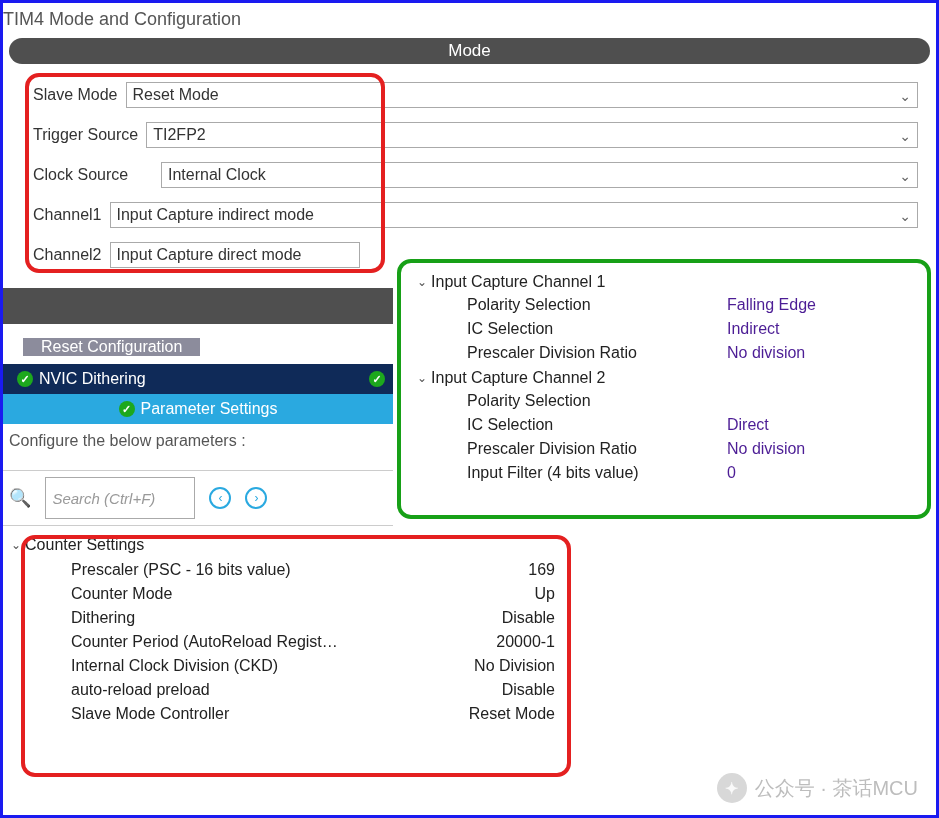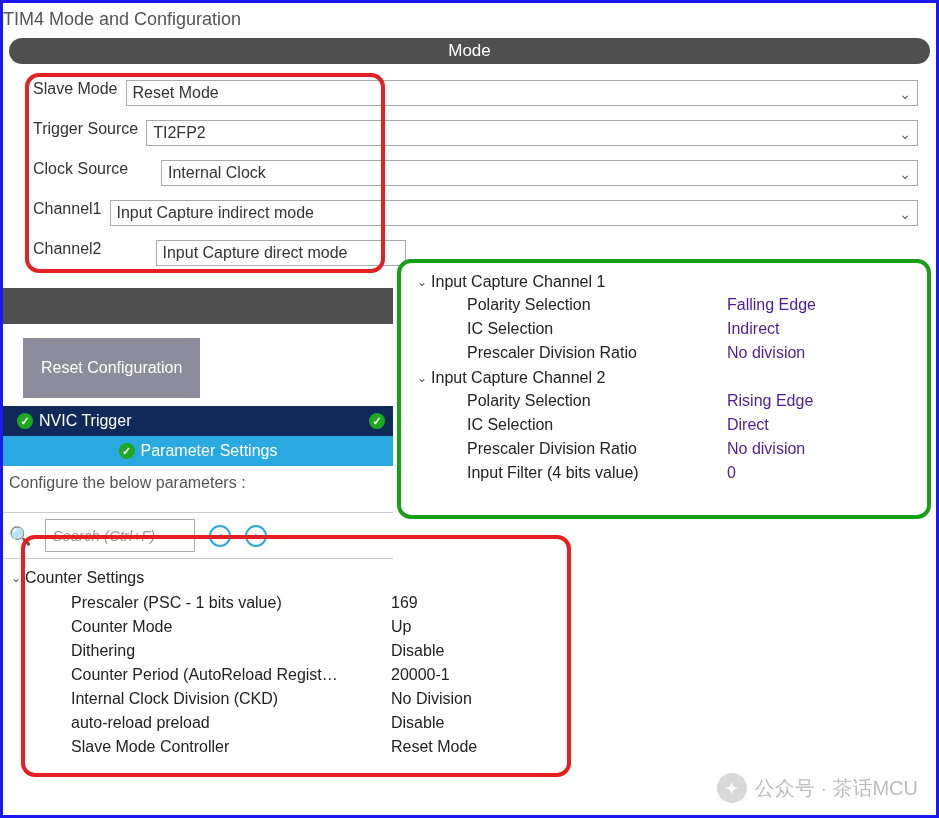--- a/index.html
+++ b/index.html
@@ -26,20 +26,21 @@
     font-size: 17px;
     padding: 3px 0;
     margin: 2px 6px 8px 6px;
     border-radius: 13px;
   }
   .mode-panel {
     padding: 8px 18px 4px 30px;
   }
   .mode-row {
     display: flex;
+    align-items: center;
     margin-bottom: 10px;
     height: 30px;
   }
   .mode-label {
     color: #333;
     font-size: 16px;
     margin-right: 8px;
     white-space: nowrap;
   }
   .mode-select {
@@ -47,39 +48,39 @@
     border: 1px solid #aaa;
     height: 26px;
     display: flex;
     align-items: center;
     padding: 0 24px 0 6px;
     font-size: 16px;
     color: #333;
     position: relative;
     background: #fff;
   }
-  .mode-select.noarrow { padding-right: 16px; margin-left: 46px; }
+  .mode-select.noarrow { padding-right: 16px; }
   .mode-select .chev {
     position: absolute;
     right: 6px;
     top: 5px;
     color: #666;
     font-size: 14px;
   }
   .gray-stub {
     background:#4f4f4f;
     height:36px;
     margin:4px 0 10px 0;
     width:390px;
   }
   .reset-btn {
     background:#8c8c9c;
     color:#fff;
     font-size:16px;
-    padding:21px 18px;
+    padding:0 18px;
     border:none;
     display:inline-block;
     margin:4px 0 8px 20px;
     cursor:pointer;
   }
   .tabbar {
     width: 390px;
   }
   .tabrow1 {
     display:flex;
@@ -118,21 +119,21 @@
   }
   .searchrow {
     display:flex; align-items:center; gap:14px; padding:6px 6px;
     border-bottom:1px solid #ccc;
     width:390px;
   }
   .mag {
     color:#888; font-size:18px;
   }
   .searchbox {
-    border:1px solid #aaa; height:33px; flex:0 0 150px;
+    border:1px solid #aaa; height:42px; flex:0 0 150px;
     color:#999; font-style:italic; font-size:15px;
     padding:12px 6px; display:flex; align-items:center;
     background:#fff;
   }
   .circbtn {
     width:22px;height:22px;border:2px solid #2aa9e0;border-radius:50%;
     display:flex;align-items:center;justify-content:center;
     color:#2aa9e0;font-size:12px;cursor:pointer;
   }
   .params {
@@ -141,21 +142,21 @@
   }
   .section-hdr {
     display:flex;align-items:center;gap:4px;font-size:16px;color:#222;
     margin:6px 0 4px 0;
   }
   .chevd { font-size:12px;color:#555;}
   .param-row {
     display:flex; padding:3px 0 3px 60px; font-size:16px;color:#222;
   }
   .param-row .pl { flex:0 0 320px; }
-  .param-row .pv { flex:1; color:#222; }
+  .param-row .pv { flex:1; color:#222;text-align:right; }
   .red-box {
     position:absolute; border:4px solid #e42020; border-radius:14px;
     pointer-events:none;
   }
   .green-box {
     position:absolute; border:4px solid #17a017; border-radius:14px;
     pointer-events:none;
   }
   .ic-panel {
     position:absolute;
@@ -230,21 +231,21 @@
 </div>
 
 <div class="gray-stub"></div>
 
 <button class="reset-btn">Reset Configuration</button>
 
 <div class="tabbar">
   <div class="tabrow1">
     <div class="tab">
       <span class="check">✓</span>
-      <span>NVIC Trigger</span>
+      <span>NVIC Dithering</span>
     </div>
     <span class="spacer"></span>
     <span class="check" style="margin-right:8px">✓</span>
   </div>
   <div class="tabrow2">
     <span class="check">✓</span>
     <span>Parameter Settings</span>
   </div>
 </div>
 
@@ -258,21 +259,21 @@
   <span class="circbtn">‹</span>
   <span class="circbtn">›</span>
 </div>
 
 <div class="params">
   <div class="section-hdr">
     <span class="chevd">⌄</span>
     <span>Counter Settings</span>
   </div>
   <div class="param-row">
-      <span class="pl">Prescaler (PSC - 1 bits value)</span>
+      <span class="pl">Prescaler (PSC - 16 bits value)</span>
       <span class="pv">169</span>
     </div>
   <div class="param-row">
       <span class="pl">Counter Mode</span>
       <span class="pv">Up</span>
     </div>
   <div class="param-row">
       <span class="pl">Dithering</span>
       <span class="pv">Disable</span>
     </div>
@@ -311,21 +312,20 @@
   <div class="ic-row">
       <span class="pl">Prescaler Division Ratio</span>
       <span class="pv">No division</span>
     </div>
   <div class="ic-hdr">
     <span class="chevd">⌄</span>
     <span>Input Capture Channel 2</span>
   </div>
   <div class="ic-row">
       <span class="pl">Polarity Selection</span>
-      <span class="pv">Rising Edge</span>
     </div>
   <div class="ic-row">
       <span class="pl">IC Selection</span>
       <span class="pv">Direct</span>
     </div>
   <div class="ic-row">
       <span class="pl">Prescaler Division Ratio</span>
       <span class="pv">No division</span>
     </div>
   <div class="ic-row">

